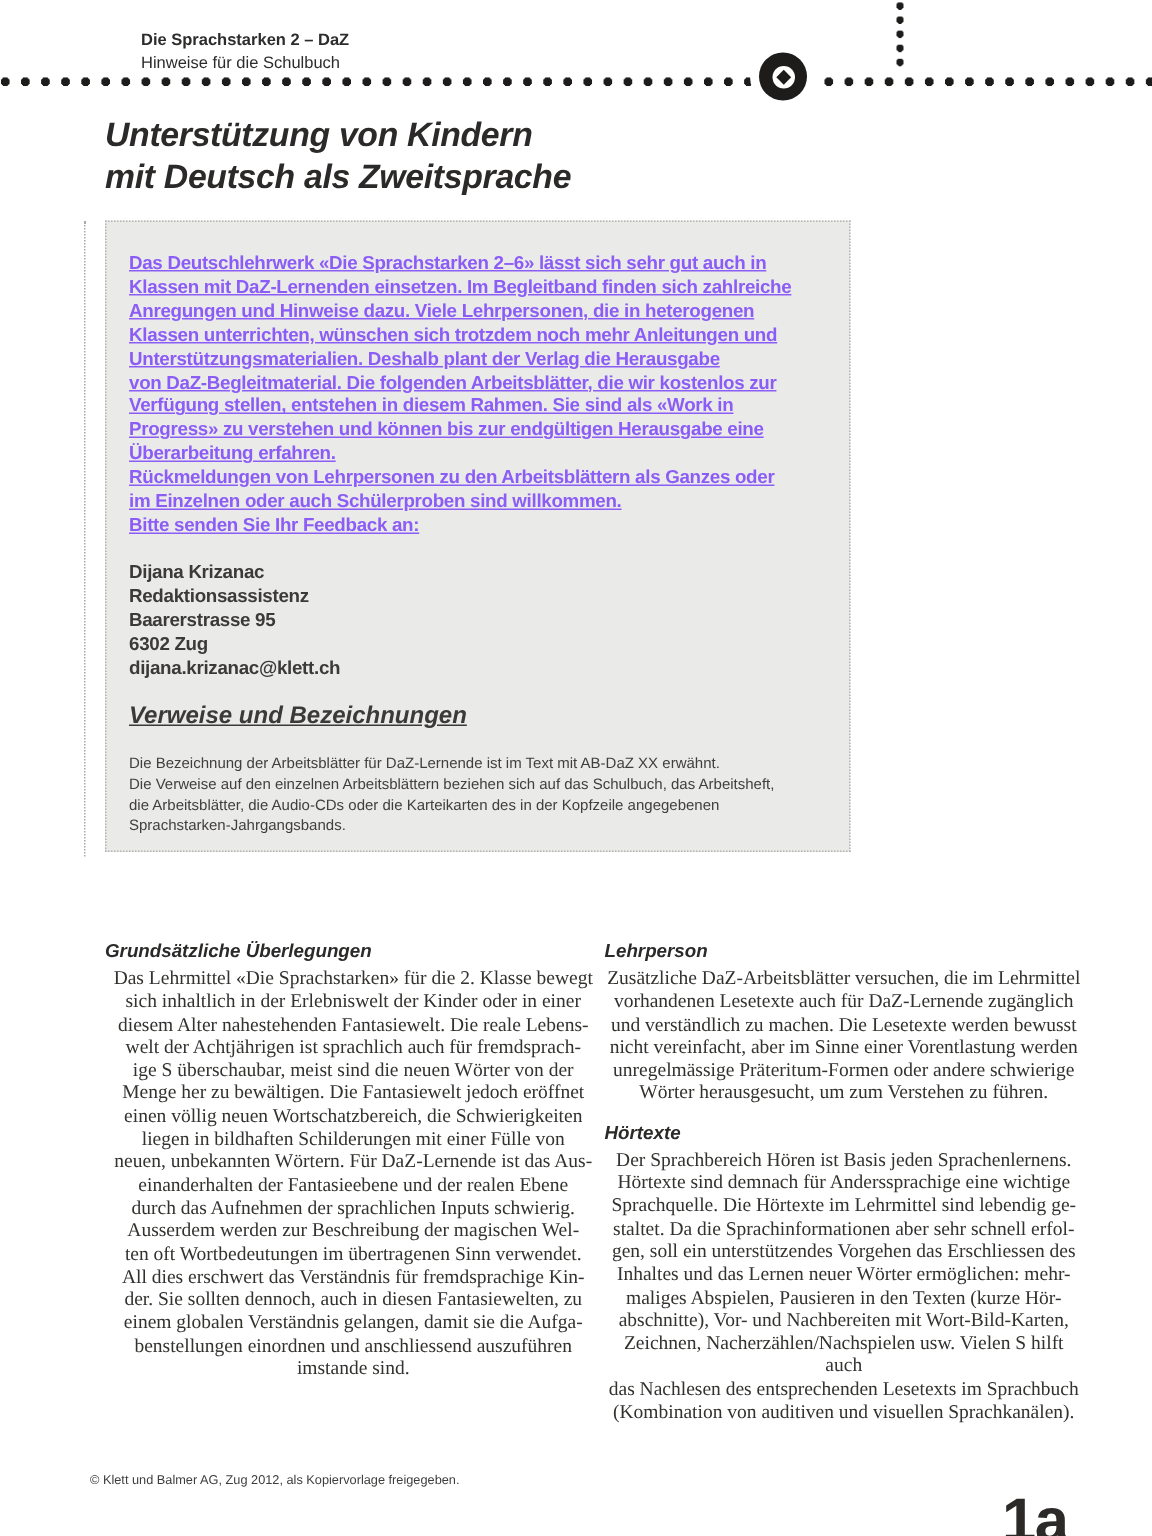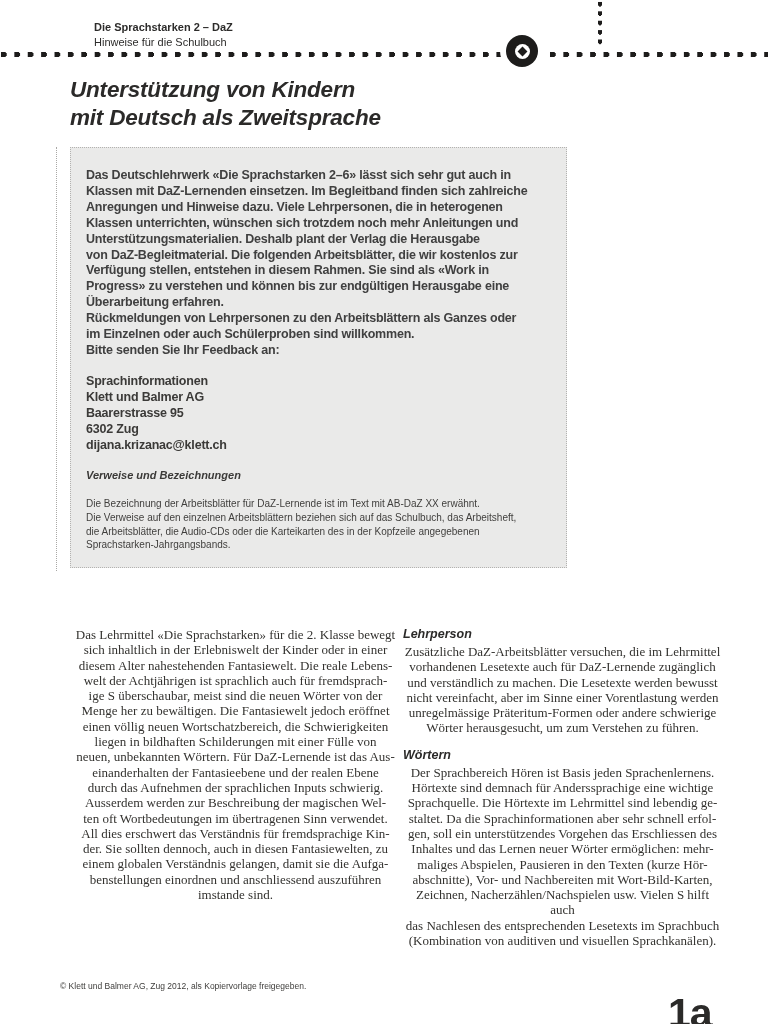--- a/index.html
+++ b/index.html
@@ -32,25 +32,25 @@
   .page-title{position:absolute;left:70px;top:76px;font-size:22.5px;font-weight:bold;
     line-height:28px;color:#2b2a29;letter-spacing:-0.2px;font-style:italic;}
   
   .left-rule{position:absolute;left:56px;top:147px;height:424px;width:0;border-left:1px dotted #a9a8a6;}
   .info-box{
     position:absolute;left:70px;top:147px;width:497px;height:421px;box-sizing:border-box;
     background:#eaeae9;border:1px dotted #b3b2b0;
     padding:20px 12px 16px 15px;
   }
   .prelines{white-space:pre-line;}
-  .box-body{font-size:12.5px;font-weight:bold;line-height:15.9px;letter-spacing:-0.2px;color:#404040;}
+  .box-body{font-size:12.5px;font-weight:bold;line-height:15.9px;letter-spacing:-0.2px;color:#8b5cf6;text-decoration:underline;}
   .box-contact{margin-top:15px;font-size:12.5px;font-weight:bold;line-height:15.9px;
     letter-spacing:-0.2px;color:#3b3a38;}
   .box-contact span{display:block;}
-  .note-heading{margin-top:16px;font-size:11px;font-weight:bold;font-style:italic;color:#3b3a38;}
+  .note-heading{margin-top:16px;font-size:16px;font-weight:bold;font-style:italic;color:#3b3a38;text-decoration:underline;}
   .note-body{margin-top:16px;font-size:10px;font-weight:normal;line-height:13.6px;color:#403f3d;}
   
   .section-heading{position:absolute;left:70px;top:606px;font-size:17px;font-weight:bold;color:#2b2a29;}
   .col{position:absolute;top:627px;}
   .col-left{left:70px;width:331px;}
   .col-right{left:403px;width:319px;}
   .col-sub{font-size:12.5px;font-weight:bold;font-style:italic;color:#2b2a29;
     font-family:"Liberation Sans",sans-serif;margin:0 0 3px 0;}
   .col-body{font-family:"Liberation Serif",serif;font-size:13px;line-height:15.3px;
     color:#33322f;text-align:center;}
@@ -91,35 +91,36 @@
 Klassen unterrichten, wünschen sich trotzdem noch mehr Anleitungen und
 Unterstützungsmaterialien. Deshalb plant der Verlag die Herausgabe
 von DaZ-Begleitmaterial. Die folgenden Arbeitsblätter, die wir kostenlos zur
 Verfügung stellen, entstehen in diesem Rahmen. Sie sind als «Work in
 Progress» zu verstehen und können bis zur endgültigen Herausgabe eine
 Überarbeitung erfahren.
 Rückmeldungen von Lehrpersonen zu den Arbeitsblättern als Ganzes oder
 im Einzelnen oder auch Schülerproben sind willkommen.
 Bitte senden Sie Ihr Feedback an:</div>
     <div class="box-contact">
-      <span>Sprachinformationen</span>
-      <span>Klett und Balmer AG</span>
+      <span>Dijana Krizanac</span>
+      <span>Redaktionsassistenz</span>
       <span>Baarerstrasse 95</span>
       <span>6302 Zug</span>
       <span>dijana.krizanac@klett.ch</span>
     </div>
     <div class="note-heading">Verweise und Bezeichnungen</div>
     <div class="note-body prelines">Die Bezeichnung der Arbeitsblätter für DaZ-Lernende ist im Text mit AB-DaZ XX erwähnt.
 Die Verweise auf den einzelnen Arbeitsblättern beziehen sich auf das Schulbuch, das Arbeitsheft,
 die Arbeitsblätter, die Audio-CDs oder die Karteikarten des in der Kopfzeile angegebenen
 Sprachstarken-Jahrgangsbands.</div>
   </div>
 
 
   <div class="col col-left">
+    <div class="col-sub">Grundsätzliche Überlegungen</div>
     <div class="col-body prelines">Das Lehrmittel «Die Sprachstarken» für die 2. Klasse bewegt
 sich inhaltlich in der Erlebniswelt der Kinder oder in einer
 diesem Alter nahestehenden Fantasiewelt. Die reale Lebens-
 welt der Achtjährigen ist sprachlich auch für fremdsprach-
 ige S überschaubar, meist sind die neuen Wörter von der
 Menge her zu bewältigen. Die Fantasiewelt jedoch eröffnet
 einen völlig neuen Wortschatzbereich, die Schwierigkeiten
 liegen in bildhaften Schilderungen mit einer Fülle von
 neuen, unbekannten Wörtern. Für DaZ-Lernende ist das Aus-
 einanderhalten der Fantasieebene und der realen Ebene
@@ -137,21 +138,21 @@
     <div>
       <div class="col-sub">Lehrperson</div>
       <div class="col-body prelines">Zusätzliche DaZ-Arbeitsblätter versuchen, die im Lehrmittel
 vorhandenen Lesetexte auch für DaZ-Lernende zugänglich
 und verständlich zu machen. Die Lesetexte werden bewusst
 nicht vereinfacht, aber im Sinne einer Vorentlastung werden
 unregelmässige Präteritum-Formen oder andere schwierige
 Wörter herausgesucht, um zum Verstehen zu führen.</div>
     </div>
     <div class="col-block2">
-      <div class="col-sub">Wörtern</div>
+      <div class="col-sub">Hörtexte</div>
       <div class="col-body prelines">Der Sprachbereich Hören ist Basis jeden Sprachenlernens.
 Hörtexte sind demnach für Anderssprachige eine wichtige
 Sprachquelle. Die Hörtexte im Lehrmittel sind lebendig ge-
 staltet. Da die Sprachinformationen aber sehr schnell erfol-
 gen, soll ein unterstützendes Vorgehen das Erschliessen des
 Inhaltes und das Lernen neuer Wörter ermöglichen: mehr-
 maliges Abspielen, Pausieren in den Texten (kurze Hör-
 abschnitte), Vor- und Nachbereiten mit Wort-Bild-Karten,
 Zeichnen, Nacherzählen/Nachspielen usw. Vielen S hilft auch
 das Nachlesen des entsprechenden Lesetexts im Sprachbuch

